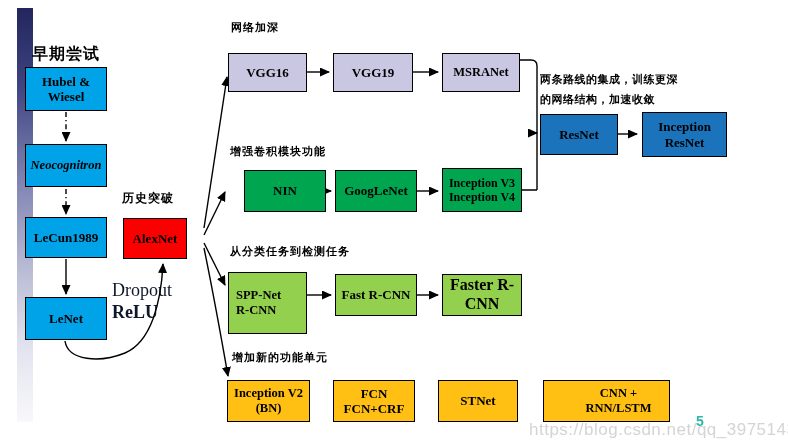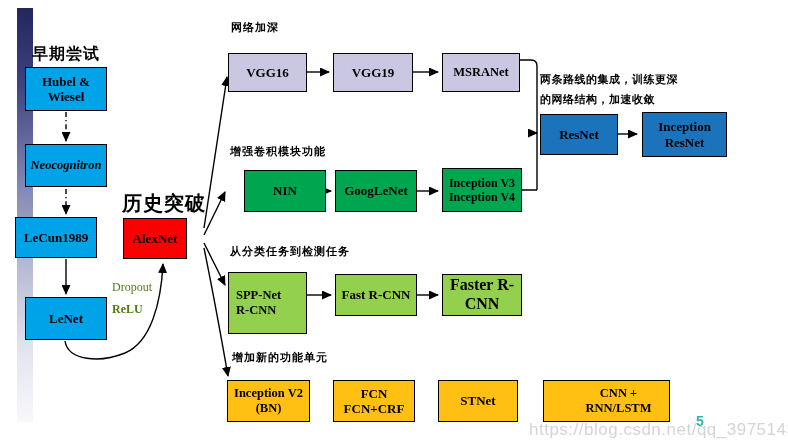--- a/index.html
+++ b/index.html
@@ -19,21 +19,21 @@
   .c-cyan{background:#00A2E8;}
   .c-red{background:#FB0000;}
   .c-lav{background:#C9C7E1;}
   .c-green{background:#00A550;}
   .c-lgreen{background:#92D04E;}
   .c-orange{background:#FFC013;}
   .c-dblue{background:#1B74BB;}
 
   .n-hubel {left:25px;top:67px;width:82px;height:44px;}
   .n-neo   {left:25px;top:144px;width:82px;height:43px;font-size:12.5px;font-style:italic;}
-  .n-lecun {left:15px;top:217px;width:82px;height:41px;}
+  .n-lecun {left:25px;top:217px;width:82px;height:41px;}
   .n-lenet {left:25px;top:297px;width:82px;height:43px;}
   .n-alex  {left:123px;top:218px;width:64px;height:41px;}
   .n-vgg16 {left:228px;top:53px;width:79px;height:39px;}
   .n-vgg19 {left:333px;top:53px;width:80px;height:39px;}
   .n-msra  {left:442px;top:53px;width:78px;height:39px;font-size:12.5px;}
   .n-nin   {left:244px;top:170px;width:82px;height:42px;}
   .n-goog  {left:335px;top:170px;width:82px;height:42px;}
   .n-iv34  {left:442px;top:168px;width:80px;height:44px;font-size:12px;}
   .n-spp   {left:228px;top:272px;width:79px;height:62px;justify-content:flex-start;text-align:left;padding-left:7px;font-size:12.5px;}
   .n-fast  {left:335px;top:274px;width:82px;height:42px;}
@@ -43,28 +43,28 @@
   .n-stnet {left:438px;top:380px;width:80px;height:42px;}
   .n-cnnrnn{left:543px;top:380px;width:127px;height:42px;font-size:12.5px;padding-left:24px;}
   .n-resnet{left:540px;top:114px;width:78px;height:41px;}
   .n-incres{left:642px;top:112px;width:85px;height:45px;}
 
   .heading{
     position:absolute;font-weight:bold;font-size:11px;color:#000;white-space:pre-line;
     font-family:"Liberation Serif","DejaVu Sans",serif;letter-spacing:1px;
   }
   .h-early {left:32px;top:44px;font-size:16px;}
-  .h-hist  {left:122px;top:190px;font-size:20px;}
+  .h-hist  {left:122px;top:190px;font-size:12px;}
   .h-deep  {left:231px;top:20px;}
   .h-conv  {left:230px;top:144px;}
   .h-detect{left:230px;top:244px;}
   .h-units {left:232px;top:350px;}
   .note    {left:540px;top:70px;line-height:20px;letter-spacing:0.5px;font-family:Liberation Mono, monospace;}
 
-  .freelabel{position:absolute;font-size:12px;color:#4d7c0f;}
+  .freelabel{position:absolute;font-size:18px;color:#0f172a;}
   .lbl-dropout{left:112px;top:280px;}
   .lbl-relu{left:112px;top:302px;font-weight:bold;}
 
   .watermark{
     position:absolute;left:529px;top:420px;font-size:17px;color:rgba(205,205,205,0.85);
     font-family:"Liberation Sans","DejaVu Sans",sans-serif;letter-spacing:0.5px;z-index:5;
   }
   .pagenum{
     position:absolute;left:696px;top:413px;font-size:14px;font-weight:bold;color:#2FB8A8;
     font-family:"Liberation Sans","DejaVu Sans",sans-serif;z-index:6;

